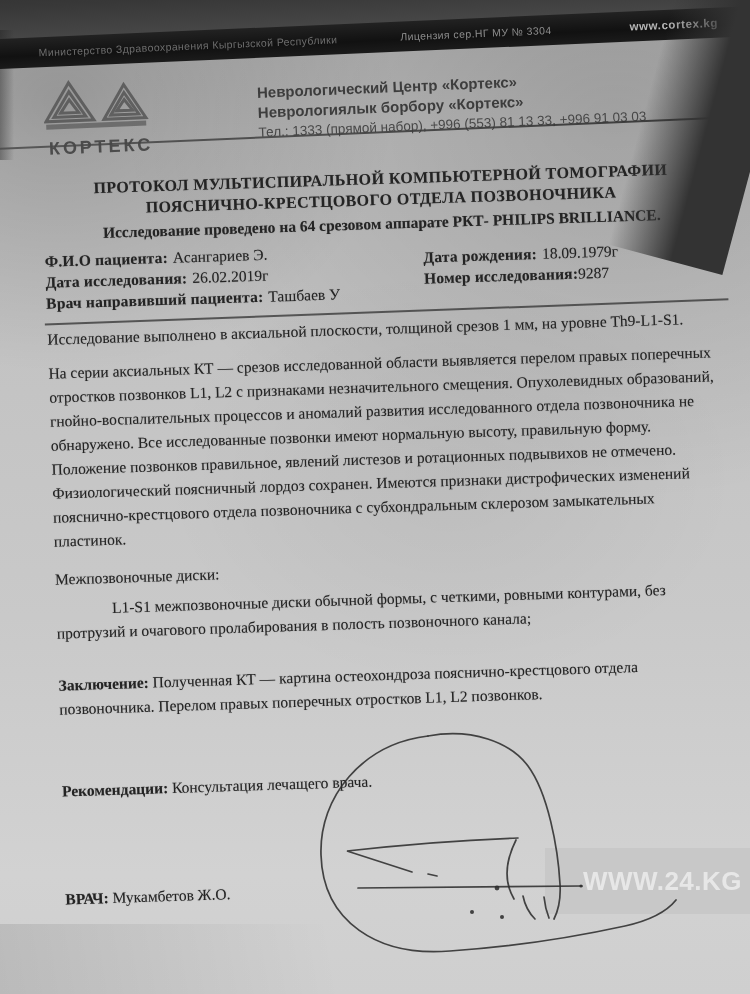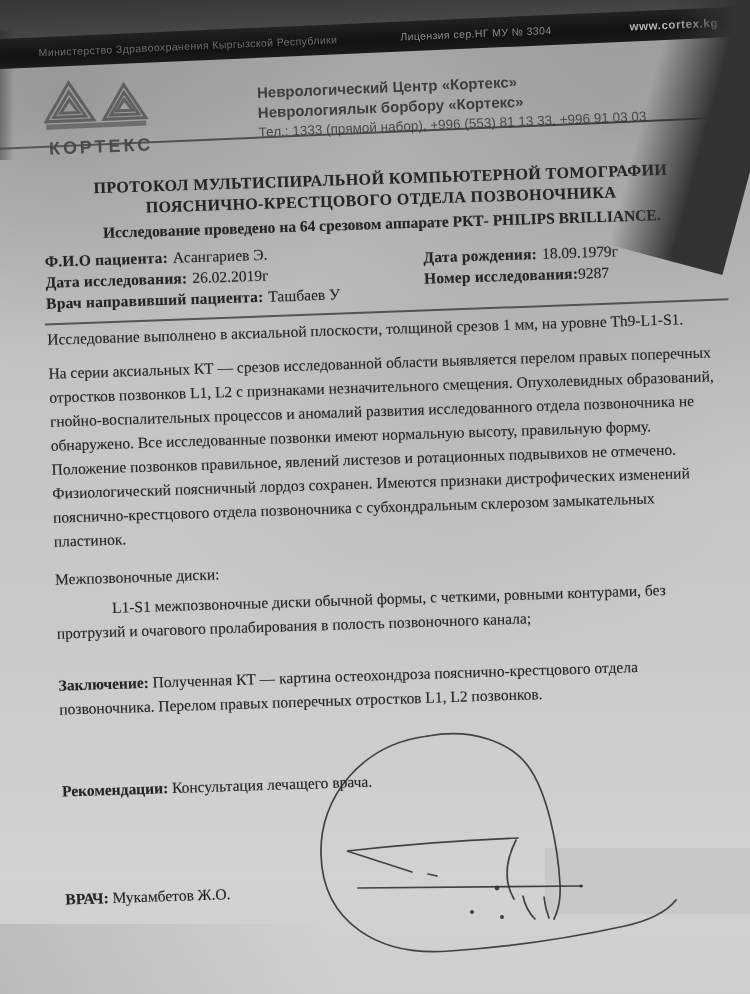--- a/index.html
+++ b/index.html
@@ -192,13 +192,14 @@
     <path d="M 523 896 C 525 906 529 913 535 919"></path>
     <path d="M 544 897 C 545 907 547 913 549 918"></path>
     <line x1="358" y1="888" x2="582" y2="886"></line>
     <line x1="428" y1="874" x2="437" y2="876"></line>
     <circle cx="497" cy="888" r="2.4"></circle>
     <circle cx="581" cy="886" r="1.6"></circle>
     <circle cx="472" cy="912" r="2"></circle>
     <circle cx="502" cy="917" r="2"></circle>
   </svg>
 
+  <div class="watermark">WWW.24.KG</div>
 </div>
 
 </body></html>

